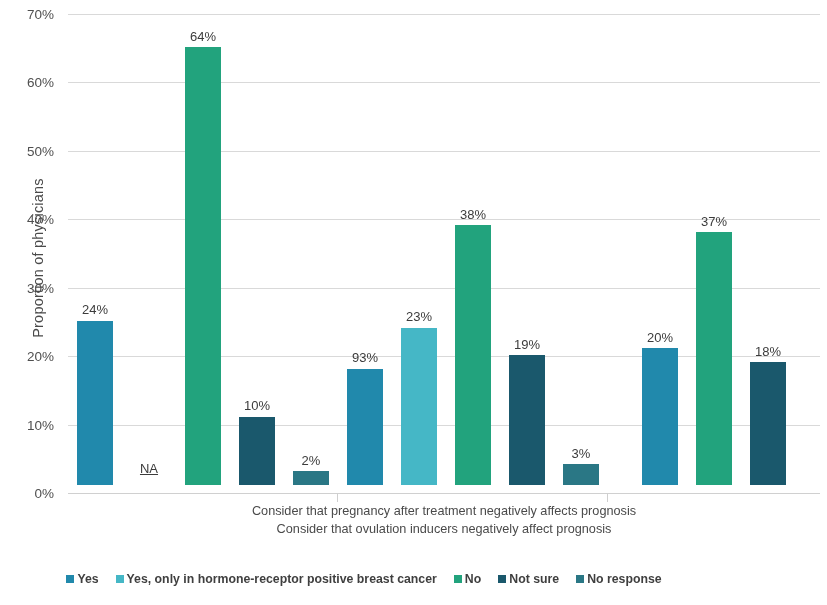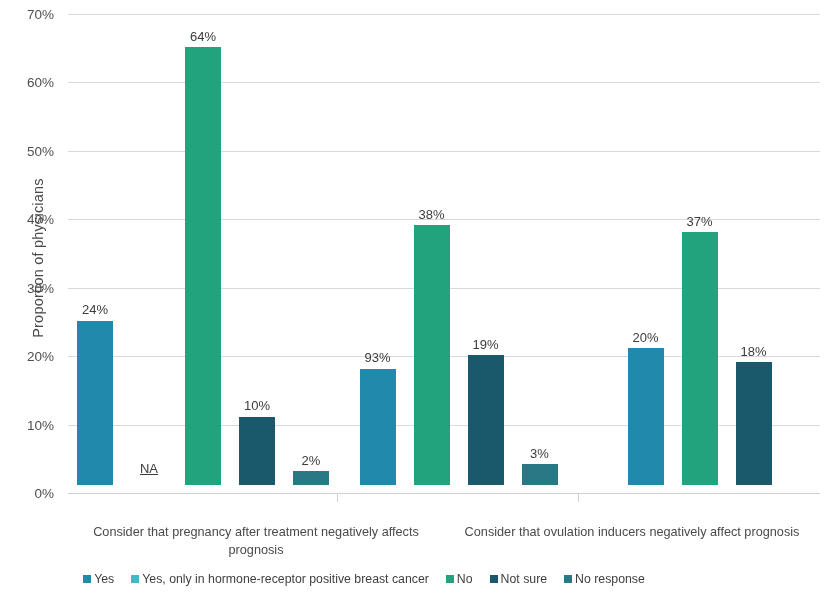--- a/index.html
+++ b/index.html
@@ -115,24 +115,24 @@
   }
   .bar-label.na {
     margin-bottom: 9px;
     text-decoration: underline;
   }
 
   
   #cat-labels {
     position: absolute;
     left: 68px;
-    top: 523px;
+    top: 502px;
     width: 752px;
     display: flex;
-    flex-direction: row;
+    flex-direction: column;
   }
   .cat-label {
     flex: 1 1 0;
     text-align: center;
     font-size: 12.7px;
     color: #4a4a4a;
     line-height: 1.42;
     padding: 0 6px;
     box-sizing: border-box;
   }
@@ -141,20 +141,21 @@
   #legend {
     position: absolute;
     left: 0;
     top: 572px;
     width: 728px;
     display: flex;
     flex-direction: row;
     justify-content: center;
     align-items: center;
     gap: 17px;
+    font-weight: bold;
   }
   .legend-item {
     display: flex;
     flex-direction: row;
     align-items: center;
     gap: 3px;
     font-size: 12.3px;
     color: #3f3f3f;
     white-space: nowrap;
   }
@@ -213,20 +214,24 @@
             <div class="bar" title="No response: 2%" style="height: 13.6857px; background: rgb(42, 119, 133);"></div>
           </div>
           <div class="group-sep"></div>
         </div>
         <div class="group">
           <div class="bar-slot">
             <div class="bar-label">93%</div>
             <div class="bar" title="Yes: 17%" style="height: 116.329px; background: rgb(33, 137, 172);"></div>
           </div>
           <div class="bar-slot">
+            <div class="bar-label">23%</div>
+            <div class="bar" title="Yes, only in hormone-receptor positive breast cancer: 23%" style="height: 157.386px; background: rgb(69, 183, 198);"></div>
+          </div>
+          <div class="bar-slot">
             <div class="bar-label">38%</div>
             <div class="bar" title="No: 38%" style="height: 260.029px; background: rgb(34, 163, 125);"></div>
           </div>
           <div class="bar-slot">
             <div class="bar-label">19%</div>
             <div class="bar" title="Not sure: 19%" style="height: 130.014px; background: rgb(26, 88, 108);"></div>
           </div>
           <div class="bar-slot">
             <div class="bar-label">3%</div>
             <div class="bar" title="No response: 3%" style="height: 20.5286px; background: rgb(42, 119, 133);"></div>

